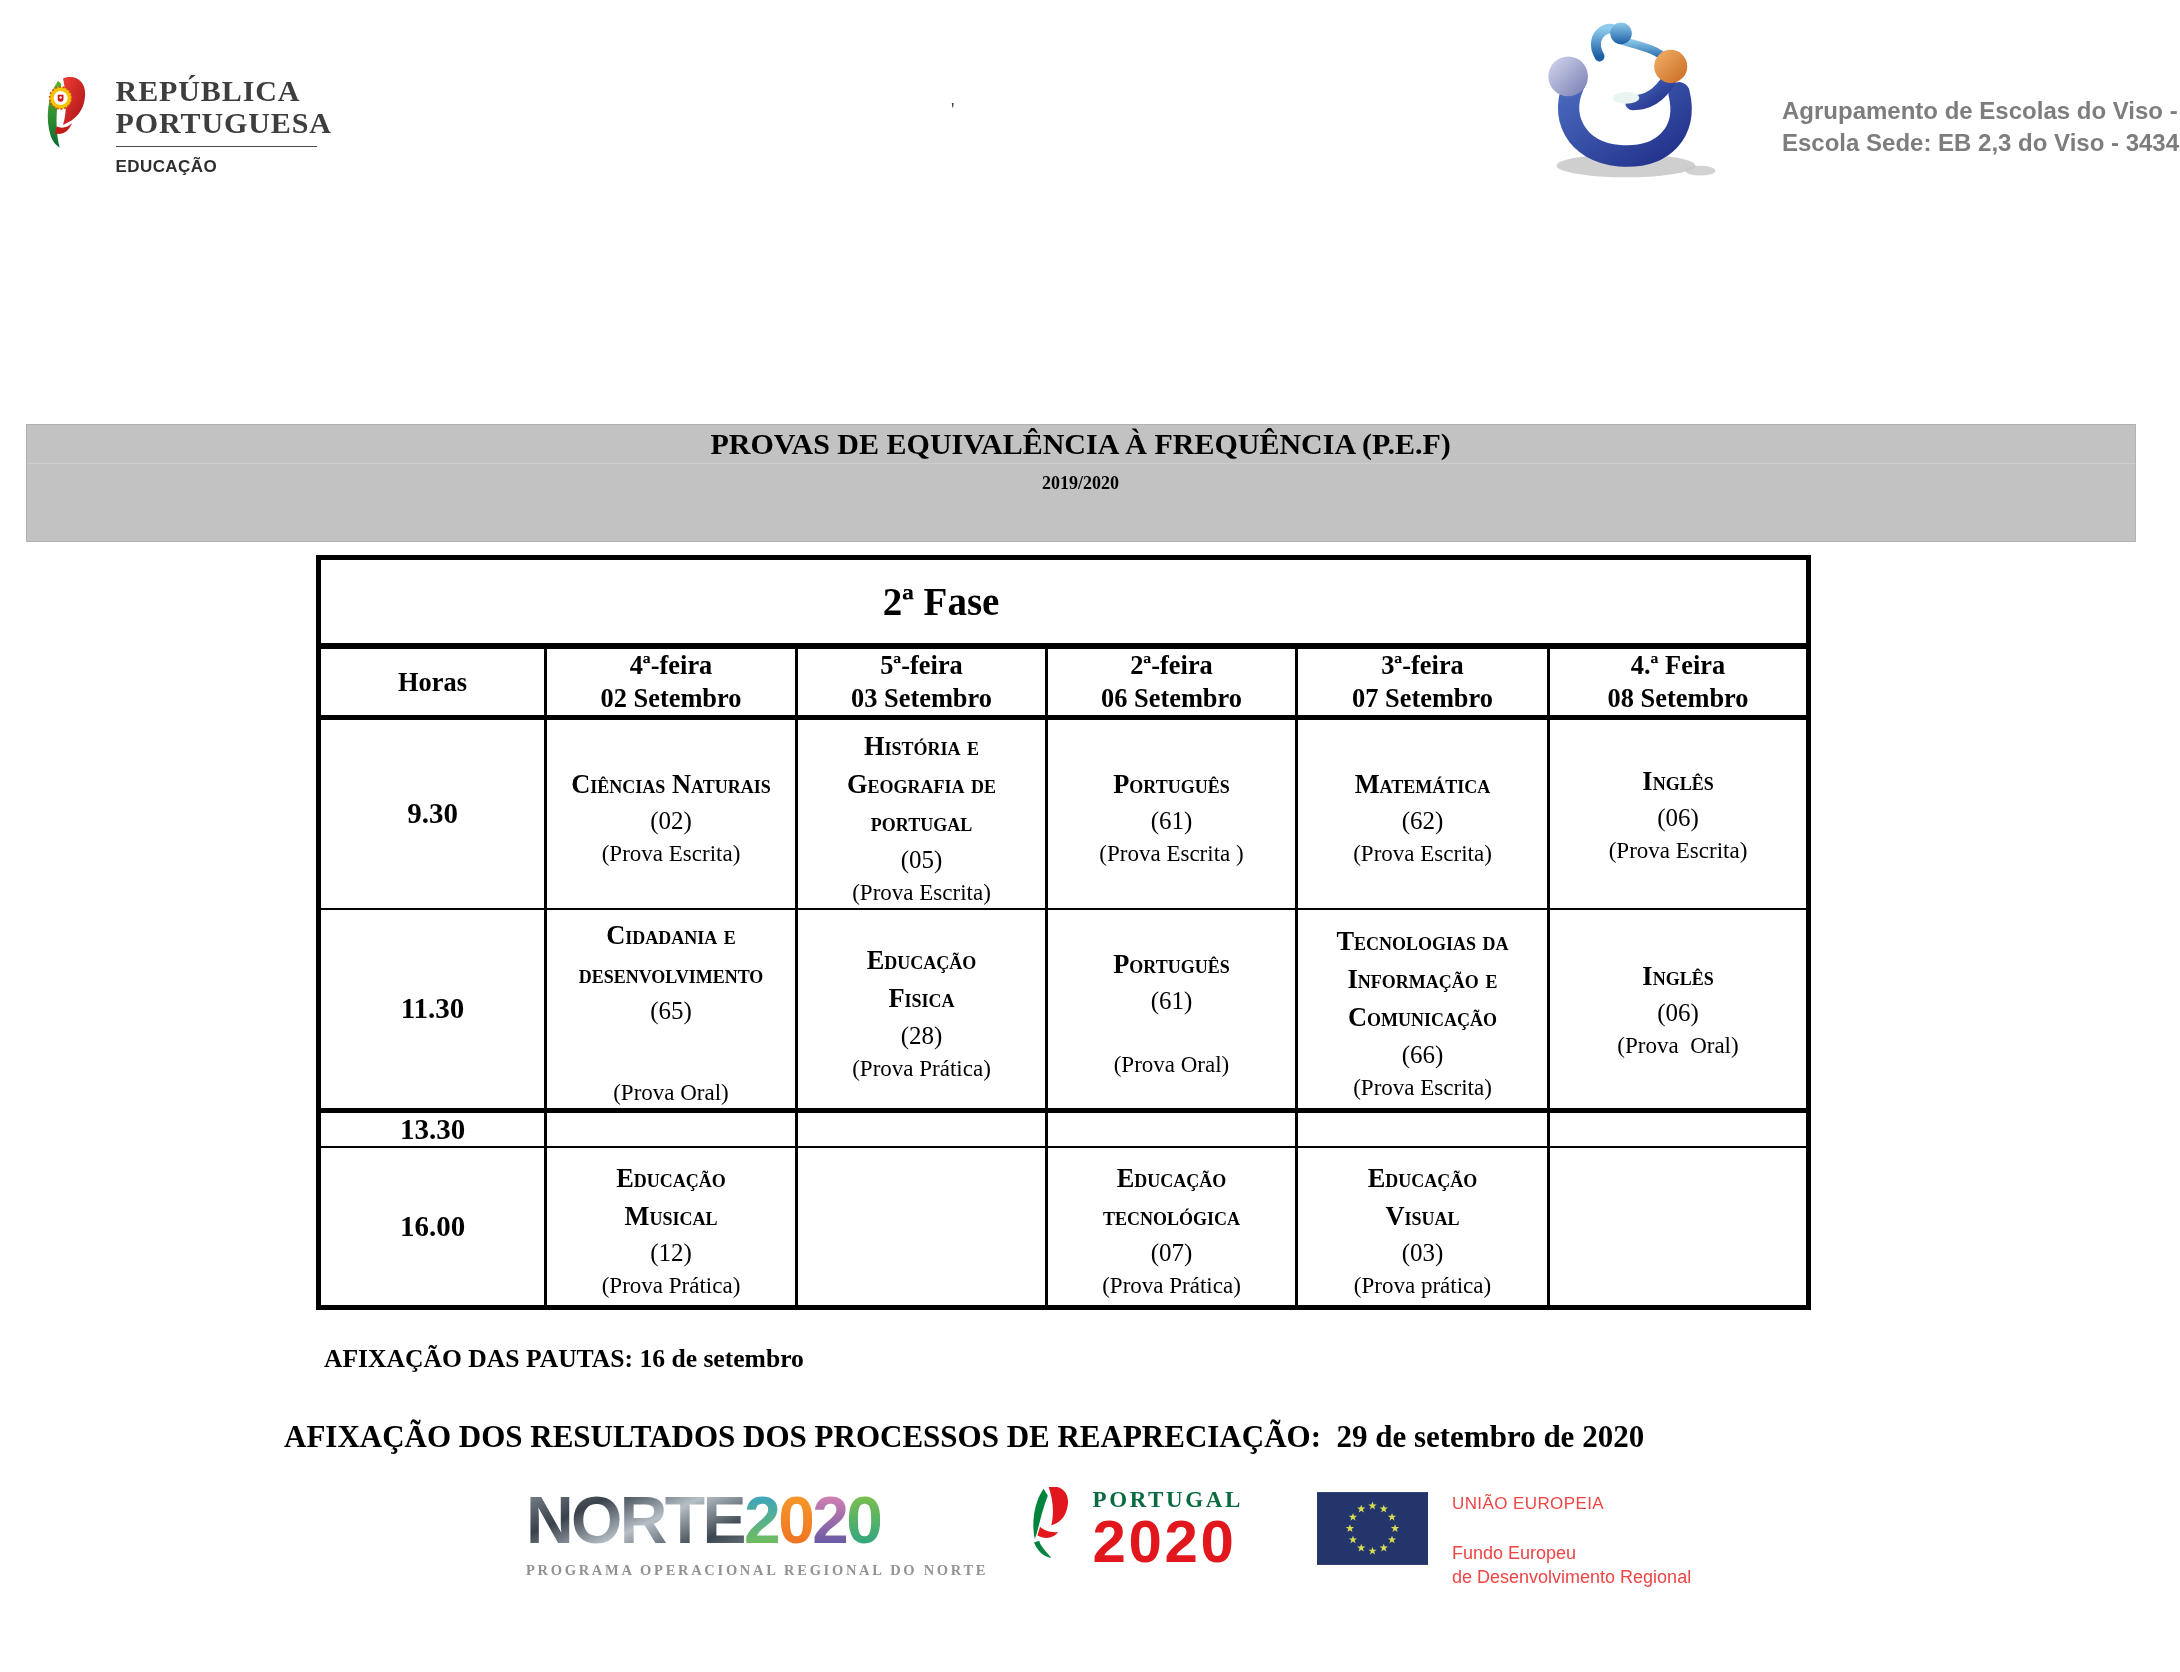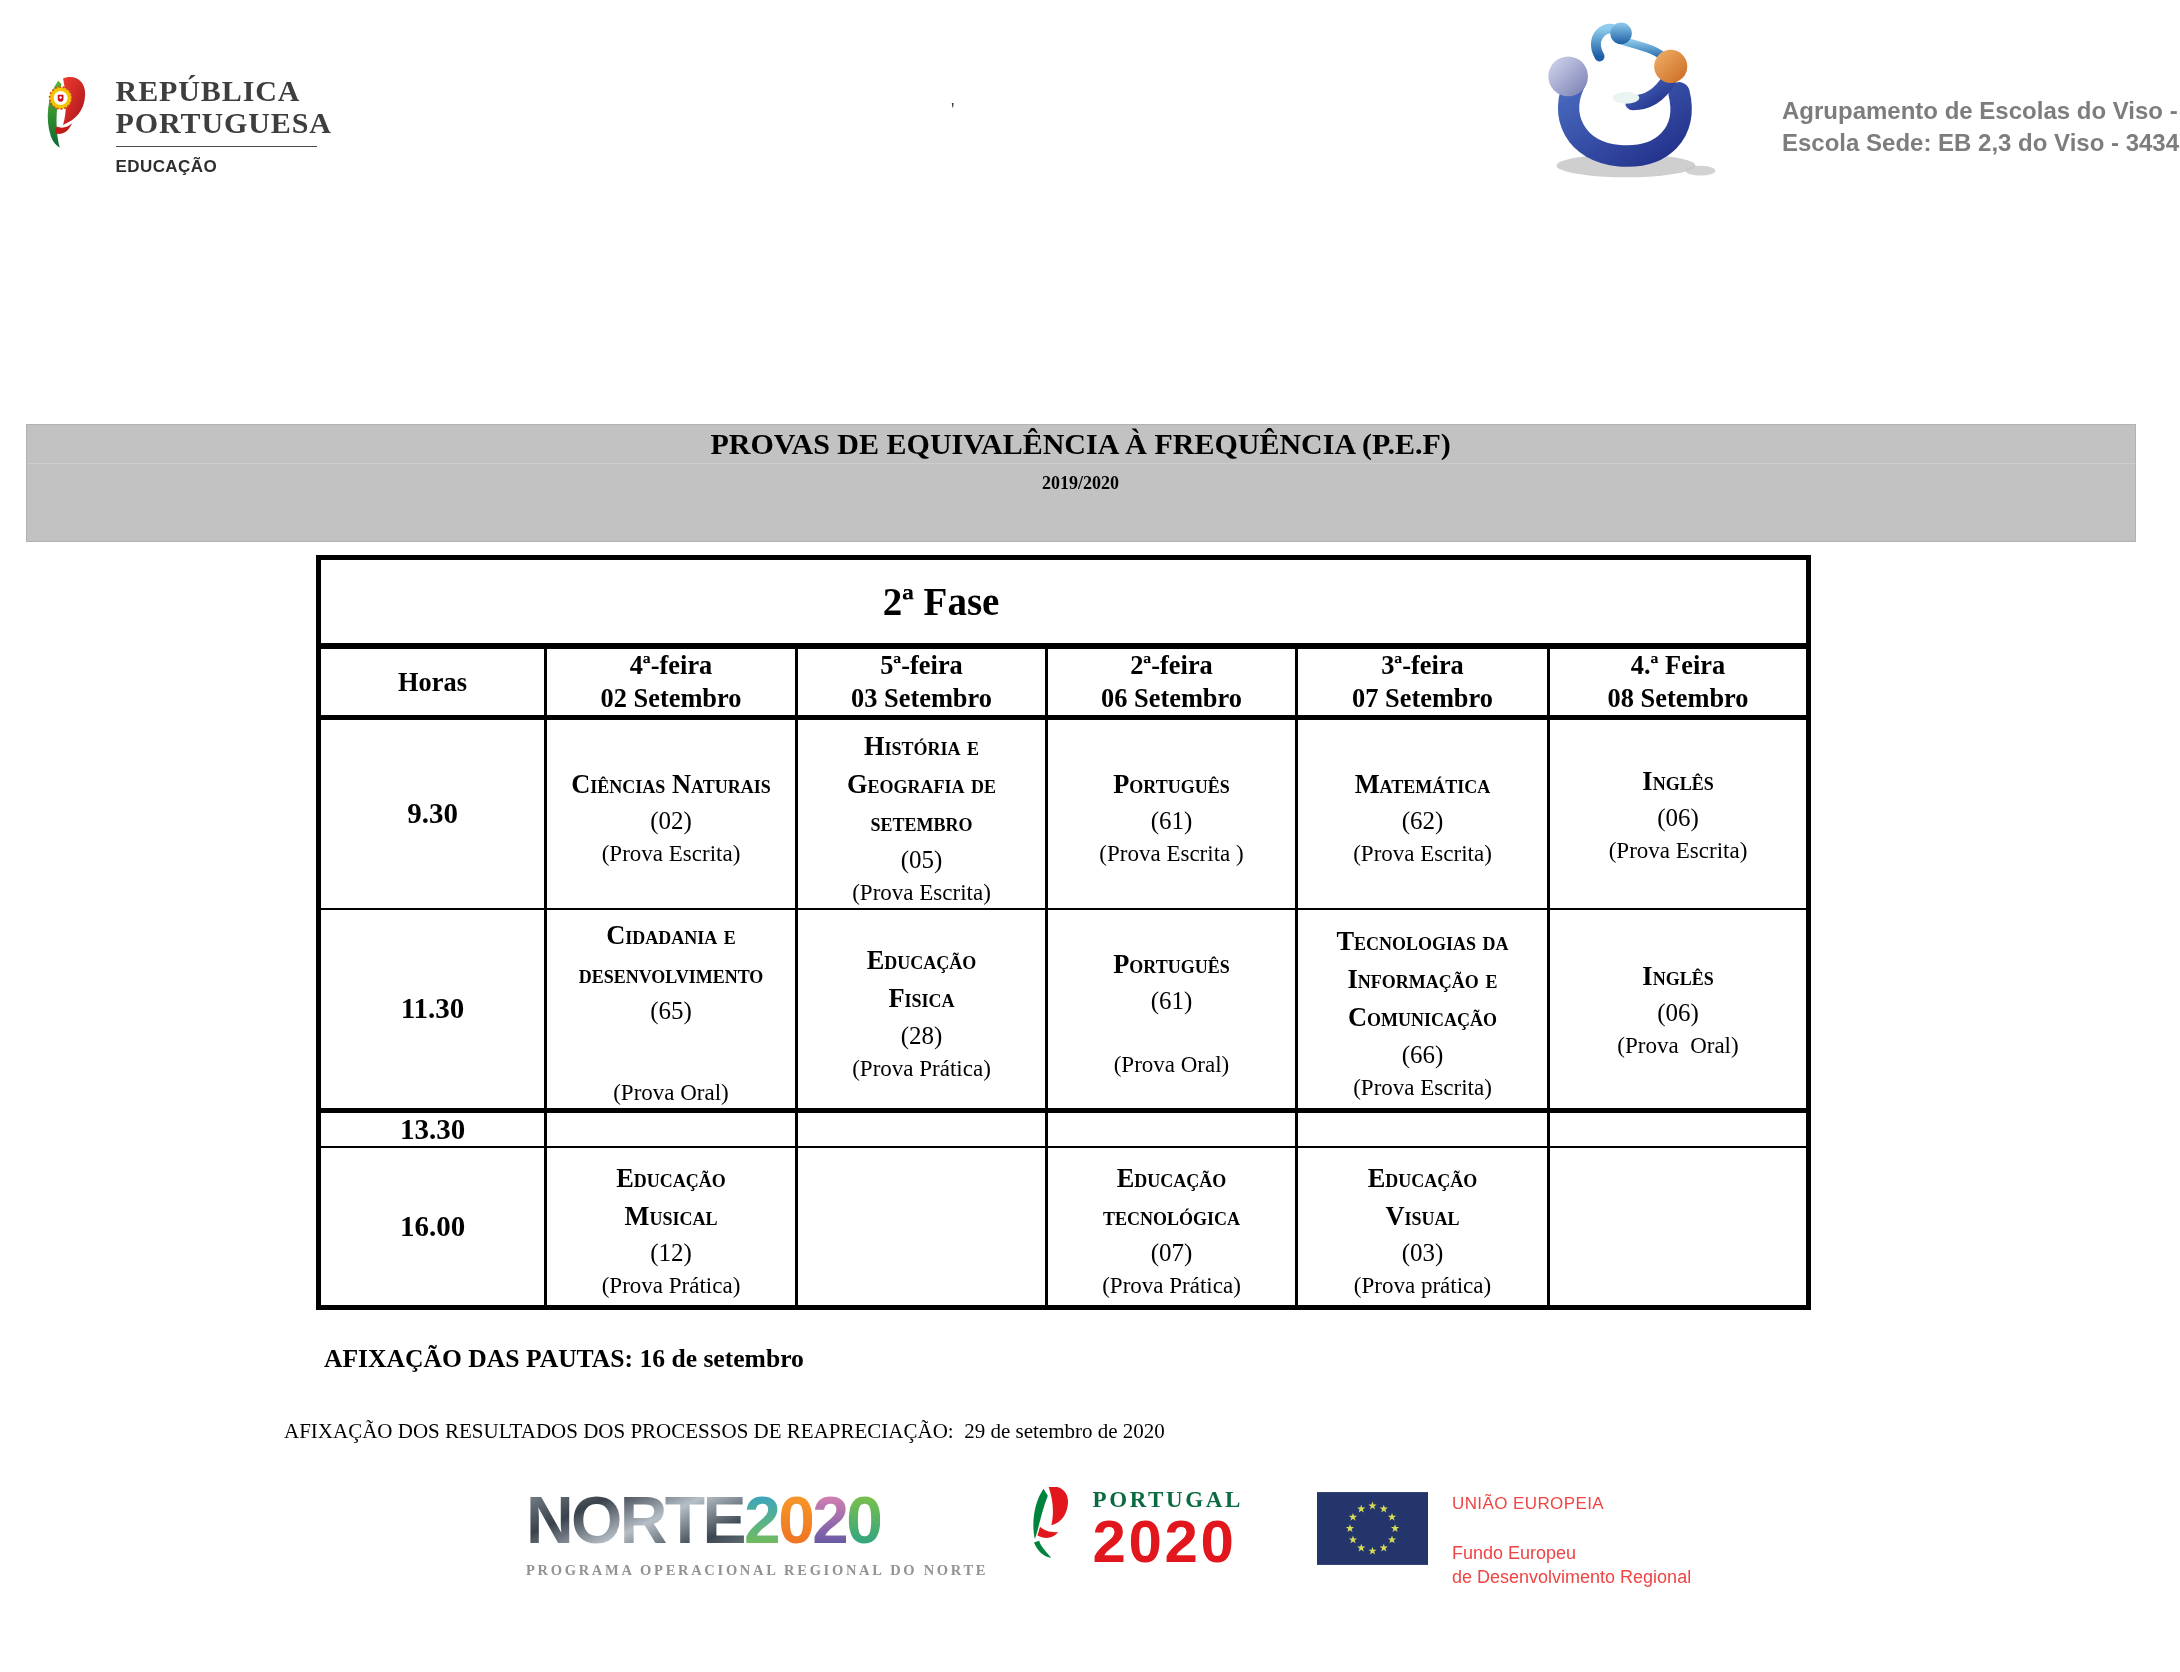--- a/index.html
+++ b/index.html
@@ -49,21 +49,21 @@
   td.vmid{vertical-align:middle;}
   td.vmid .inner{padding-top:0;}
   .subject{font-weight:700;font-variant:small-caps;font-size:26.4px;line-height:1.45;white-space:pre-wrap;}
   .code{font-size:25px;line-height:1.4;white-space:pre-wrap;}
   .prova{font-size:23px;line-height:1.35;white-space:pre-wrap;}
   .gap-lg{margin-top:49px;}
   .gap-md{margin-top:31px;}
 
   
   .pautas{position:absolute;left:324px;top:1344px;font-size:25.6px;font-weight:700;white-space:pre;}
-  .reapre{position:absolute;left:284px;top:1419px;font-size:21px;font-weight:400;white-space:pre;}
+  .reapre{position:absolute;left:284px;top:1419px;font-size:31px;font-weight:700;white-space:pre;}
 
   
   .norte{position:absolute;left:526px;top:1487px;font-family:"Liberation Sans",sans-serif;}
   .norte-word{font-weight:900;font-size:66px;line-height:1;letter-spacing:-2.6px;white-space:nowrap;}
   .norte-word span{-webkit-background-clip:text;background-clip:text;color:transparent;}
   .n-name{background-image:linear-gradient(155deg,#8a949c 0%,#39424b 30%,#b6bfc6 55%,#3c4650 80%,#79838b 100%);}
   .n-d1{background-image:linear-gradient(180deg,#2f9fd8,#7fc241);}
   .n-d2{background-image:linear-gradient(180deg,#f7a12a,#ee6a22);}
   .n-d3{background-image:linear-gradient(180deg,#ef8ab4,#4a4fa2);}
   .n-d4{background-image:linear-gradient(180deg,#8ec63f,#1f9e8e);}
@@ -196,21 +196,21 @@
               <div class="inner">
           <div class="subject">Ciências Naturais</div>
           <div class="code">(02)</div>
           <div class="prova">(Prova Escrita)</div>
         </div>
             </td>
         <td class="cell">
               <div class="inner">
           <div class="subject">História e
 Geografia de
-setembro</div>
+portugal</div>
           <div class="code">(05)</div>
           <div class="prova">(Prova Escrita)</div>
         </div>
             </td>
         <td class="cell">
               <div class="inner">
           <div class="subject">Português</div>
           <div class="code">(61)</div>
           <div class="prova">(Prova Escrita )</div>
         </div>

